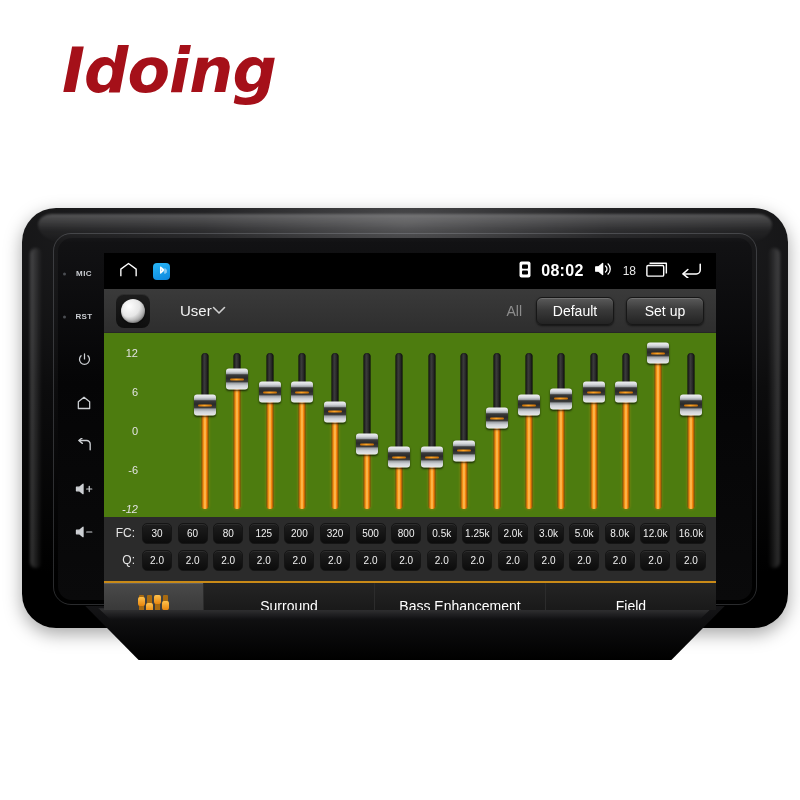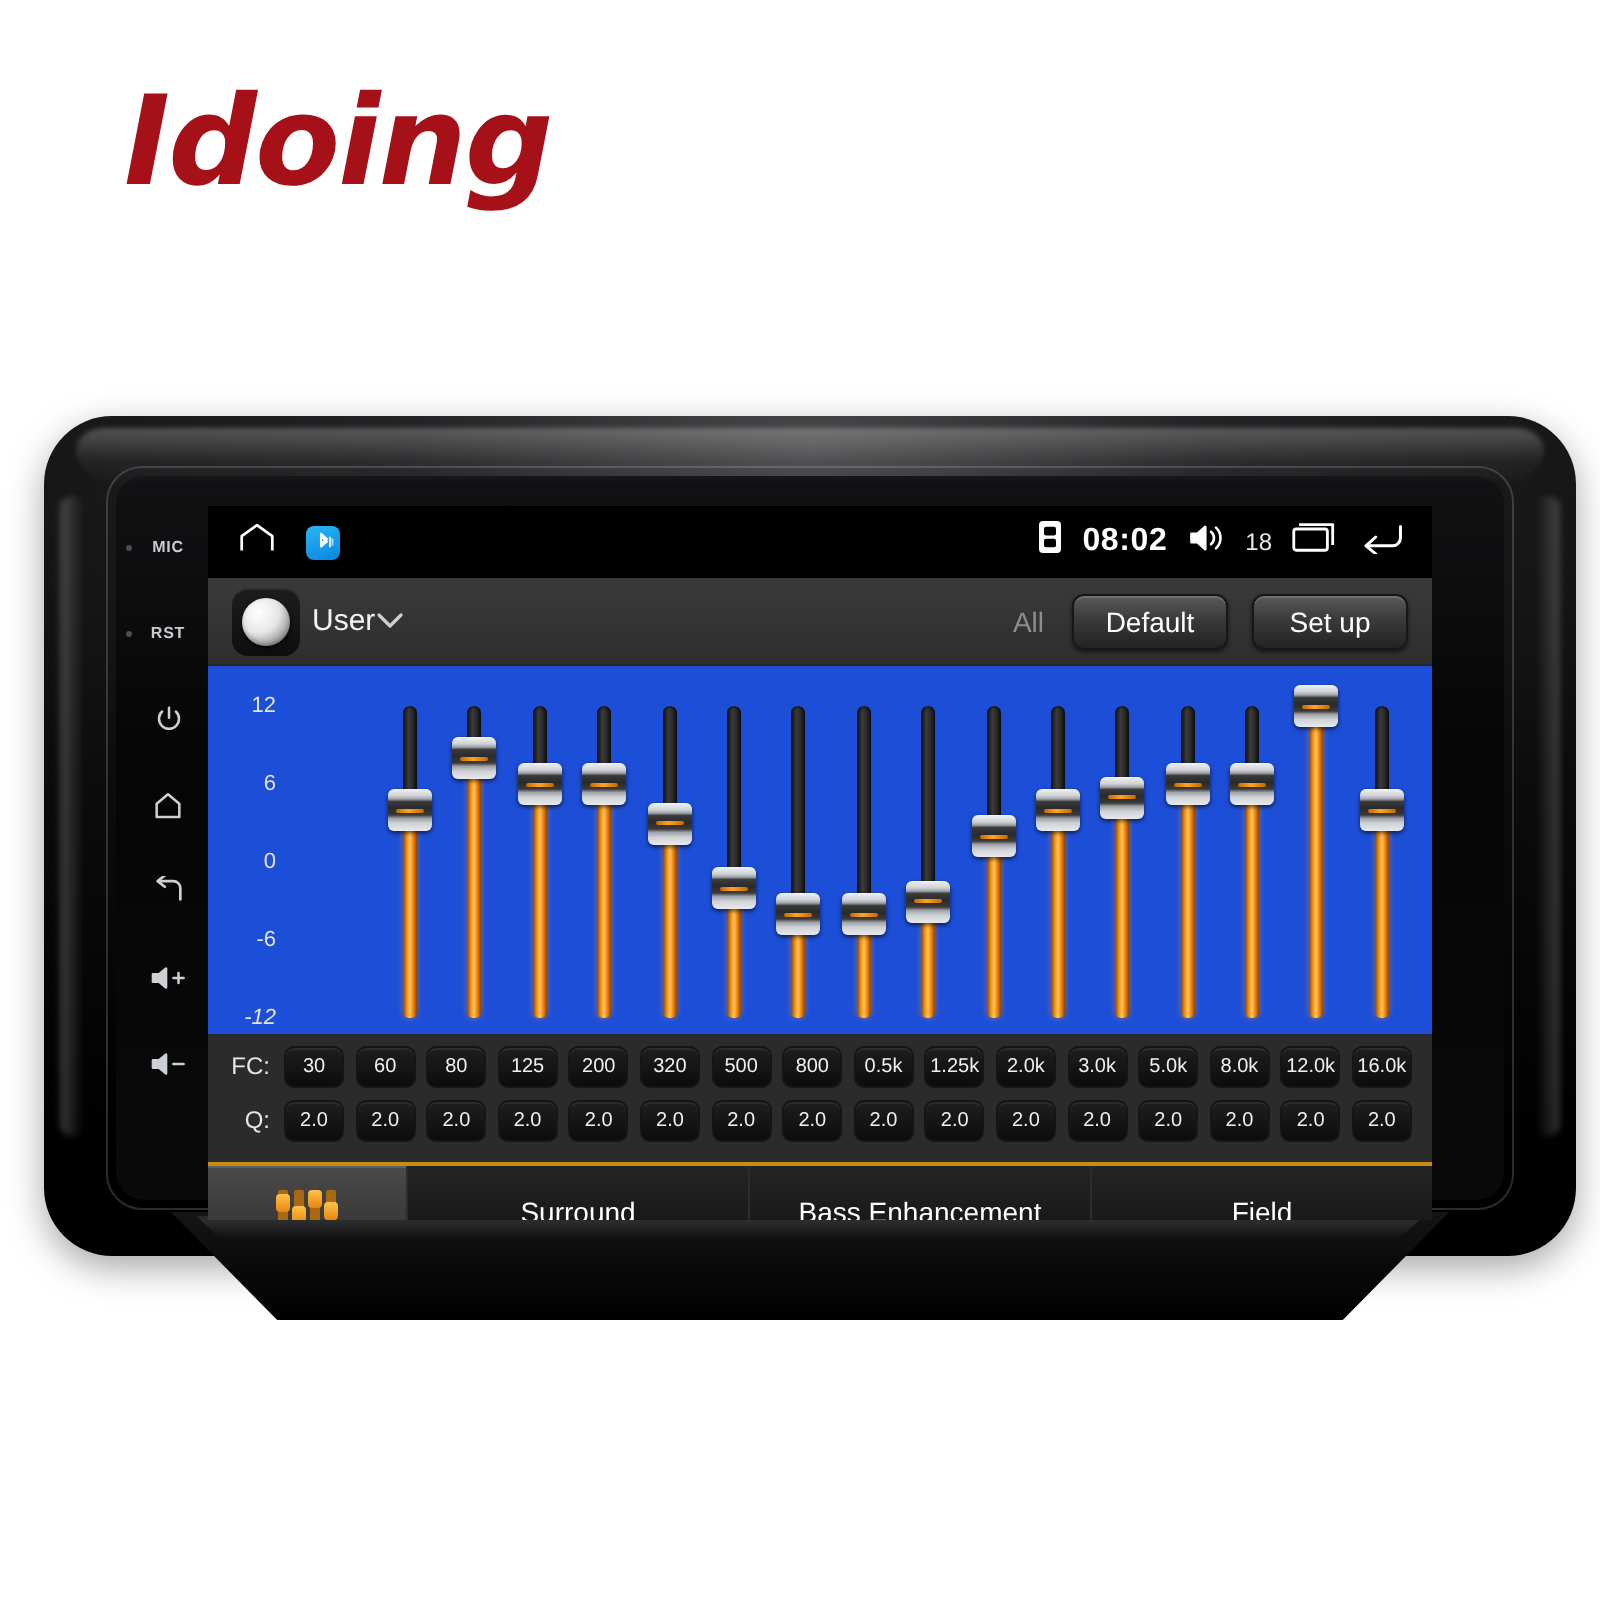--- a/index.html
+++ b/index.html
@@ -142,40 +142,40 @@
     background: linear-gradient(180deg, #1d1d1d, #0e0e0e);
     display: flex; align-items: center; justify-content: center;
     box-shadow: inset 0 1px 0 rgba(255,255,255,.08);
   }
   .knob {
     width: 24px; height: 24px; border-radius: 50%;
     background: radial-gradient(circle at 34% 30%, #ffffff 0%, #e6e6e6 45%, #9a9a9a 75%, #6e6e6e 100%);
     box-shadow: 0 1px 2px rgba(0,0,0,.7), inset 0 -1px 2px rgba(0,0,0,.25);
   }
   .profile {
-    display: flex; align-items: center; gap: 0; margin-left: 6px;
+    display: flex; align-items: center; gap: 0; margin-left: 30px;
   }
   .profile-name { color: #f2f2f2; font-size: 15px; }
   .chev { color: #cfcfcf; font-size: 12px; line-height: 1; }
   .tb-right { margin-left: auto; display: flex; align-items: center; gap: 12px; }
   .tb-all { color: #8d8d8d; font-size: 14px; padding-right: 2px; }
   .tb-btn {
     min-width: 78px; height: 28px; padding: 0 12px;
     border-radius: 6px;
     background: linear-gradient(180deg, #5a5a5a 0%, #3a3a3a 45%, #232323 100%);
     border: 1px solid #171717;
     color: #ffffff; font-size: 14px;
     display: flex; align-items: center; justify-content: center;
     box-shadow: 0 1px 2px rgba(0,0,0,.6), inset 0 1px 0 rgba(255,255,255,.14);
   }
 
   
   .eq-area {
     position: relative; height: 184px;
-    background: #1d4ed8;
+    background: #4d7c0f;
     display: flex; padding: 6px 8px 0 4px; gap: 48px;
   }
   .axis {
     position: relative; width: 32px; height: 100%;
     flex: 0 0 32px;
   }
   .axis span {
     position: absolute; right: 2px; transform: translateY(-50%);
     color: #e3e3e3; font-size: 11px;
   }

